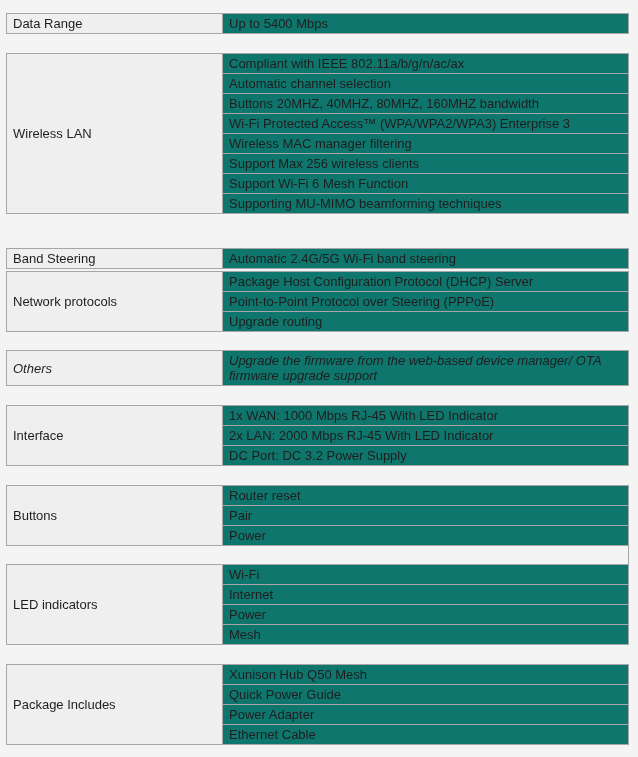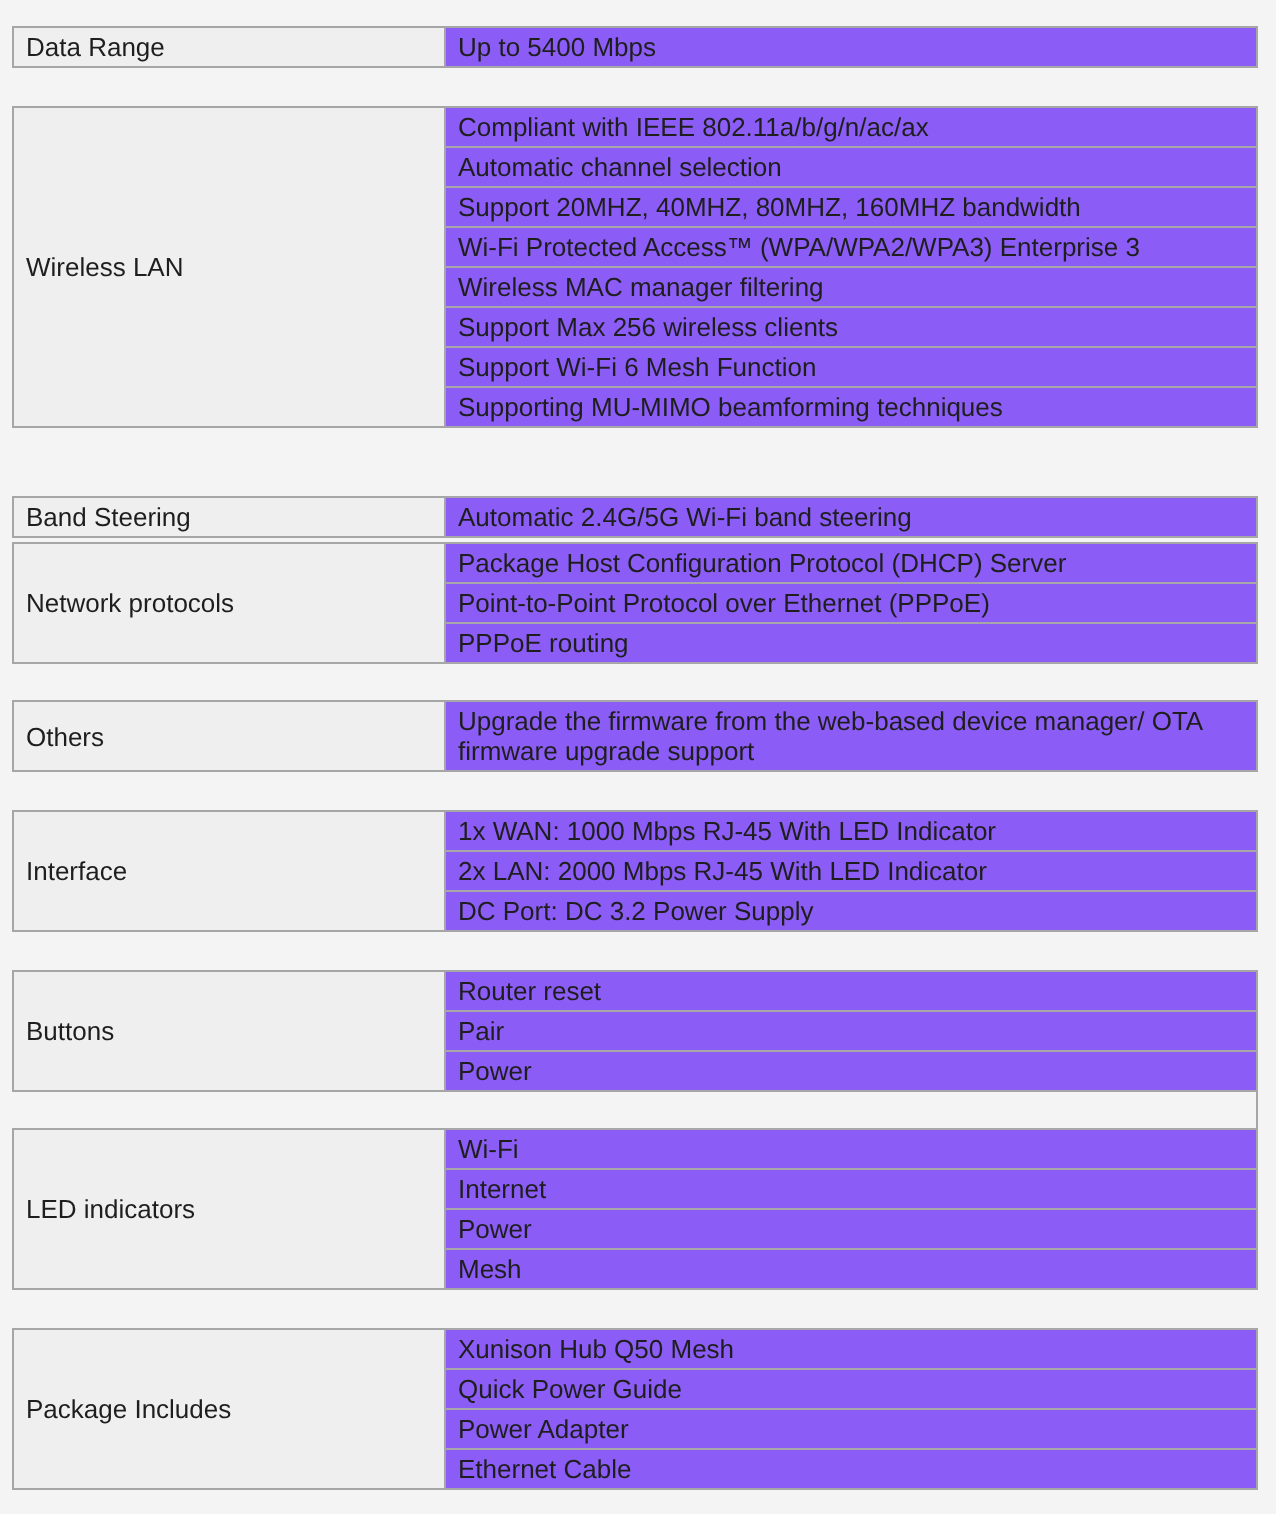--- a/index.html
+++ b/index.html
@@ -4,22 +4,22 @@
 <style>
   html, body { margin: 0; padding: 0; }
   body {
     width: 638px; height: 757px; background: #f4f4f4;
     font-family: "Liberation Sans", sans-serif; font-size: 13px; color: #1e1e1e;
     position: relative; overflow: hidden;
   }
   .spec { position: absolute; left: 6px; width: 623px; border-collapse: collapse; }
   .spec td { border: 1px solid #a6a6a6; padding: 0 0 0 6px; height: 19px; line-height: 15px; vertical-align: middle; }
   .spec td.label { width: 209px; background: #efefef; }
-  .spec td.val { background: #8b5cf6; }
-  .spec td.two { height: 34px; }
+  .spec td.val { background: #0f766e; }
+  .spec td.two { height: 34px; font-style: italic; }
   .spacer { position: absolute; left: 6px; width: 622px; height: 19px; border-right: 1px solid #a6a6a6; }
 </style>
 </head>
 <body>
 
 <table class="spec" style="top:13px">
   <tbody>
       <tr>
     <td class="label">Data Range</td>
     <td class="val">Up to 5400 Mbps</td>
@@ -30,21 +30,21 @@
 <table class="spec" style="top:53px">
   <tbody>
       <tr>
     <td class="label" rowspan="8">Wireless LAN</td>
     <td class="val">Compliant with IEEE 802.11a/b/g/n/ac/ax</td>
   </tr>
   <tr>
         <td class="val">Automatic channel selection</td>
       </tr>
   <tr>
-        <td class="val">Support 20MHZ, 40MHZ, 80MHZ, 160MHZ bandwidth</td>
+        <td class="val">Buttons 20MHZ, 40MHZ, 80MHZ, 160MHZ bandwidth</td>
       </tr>
   <tr>
         <td class="val">Wi-Fi Protected Access™ (WPA/WPA2/WPA3) Enterprise 3</td>
       </tr>
   <tr>
         <td class="val">Wireless MAC manager filtering</td>
       </tr>
   <tr>
         <td class="val">Support Max 256 wireless clients</td>
       </tr>
@@ -66,24 +66,24 @@
 </tbody>
   </table>
 
 <table class="spec" style="top:271px">
   <tbody>
       <tr>
     <td class="label" rowspan="3">Network protocols</td>
     <td class="val">Package Host Configuration Protocol (DHCP) Server</td>
   </tr>
   <tr>
-        <td class="val">Point-to-Point Protocol over Ethernet (PPPoE)</td>
+        <td class="val">Point-to-Point Protocol over Steering (PPPoE)</td>
       </tr>
   <tr>
-        <td class="val">PPPoE routing</td>
+        <td class="val">Upgrade routing</td>
       </tr>
 </tbody>
   </table>
 
 <table class="spec" style="top:350px">
   <tbody>
       <tr>
     <td class="label two">Others</td>
     <td class="val two">Upgrade the firmware from the web-based device manager/ OTA firmware upgrade support</td>
   </tr>

